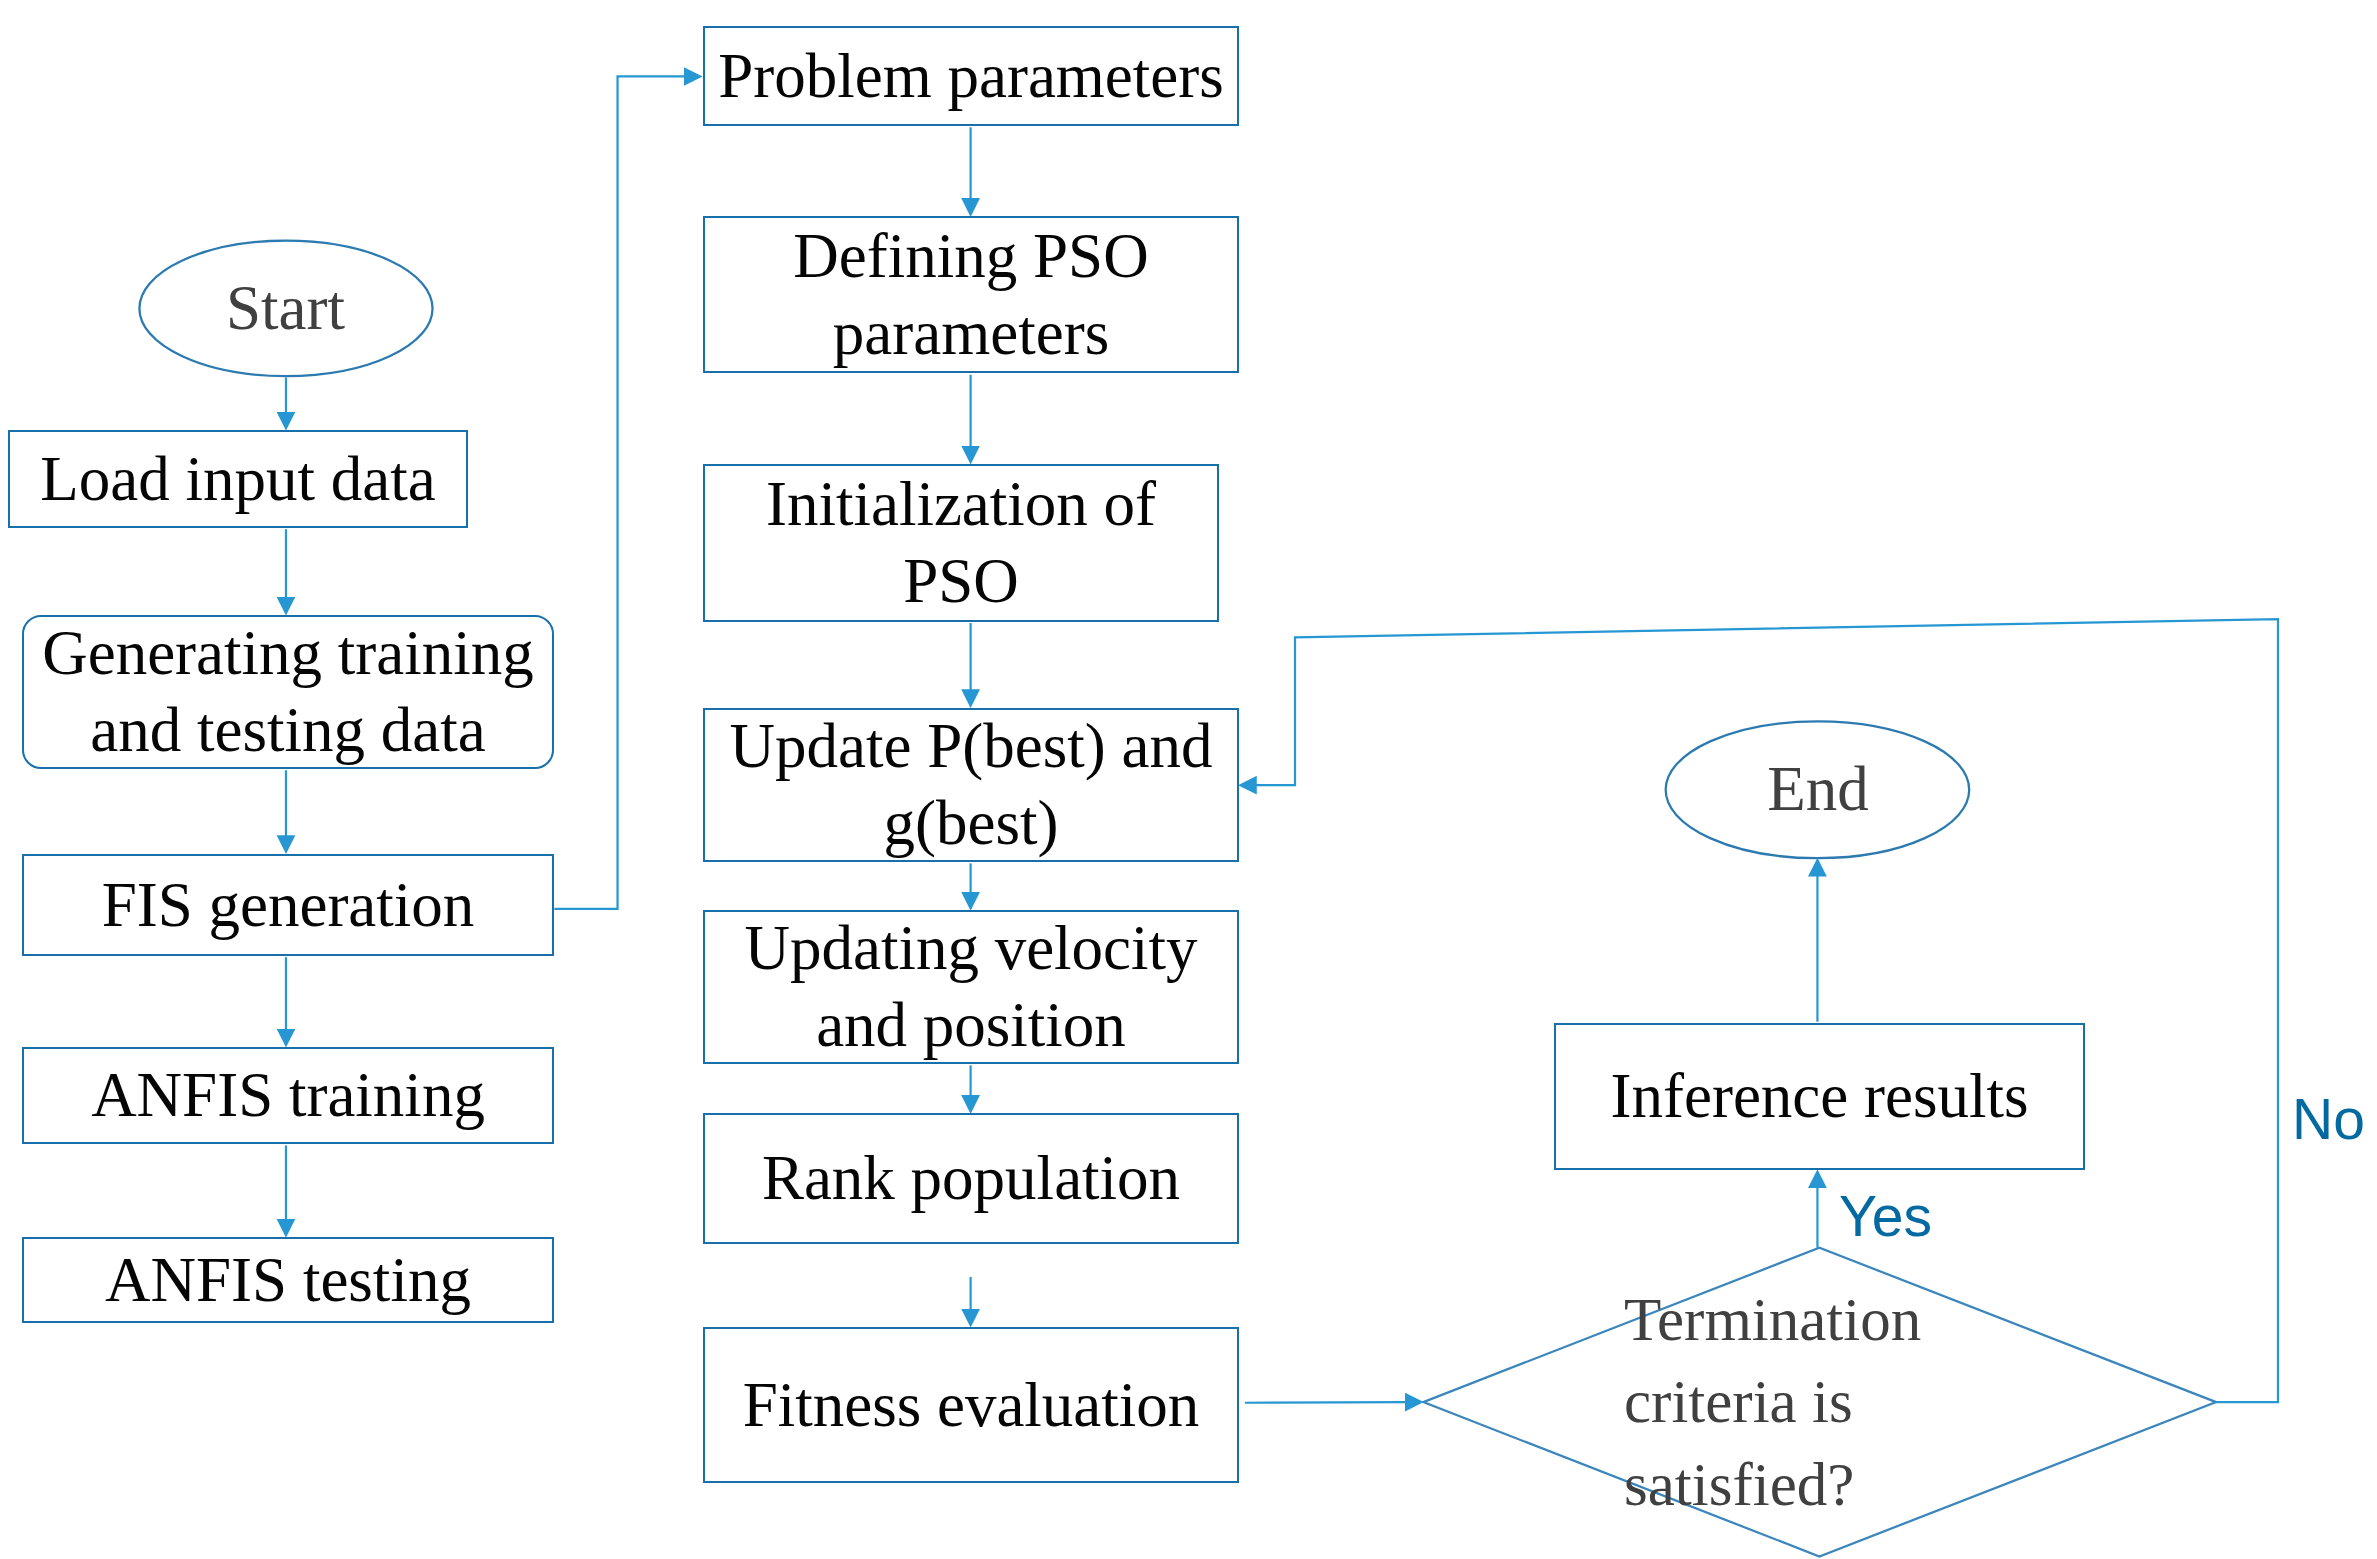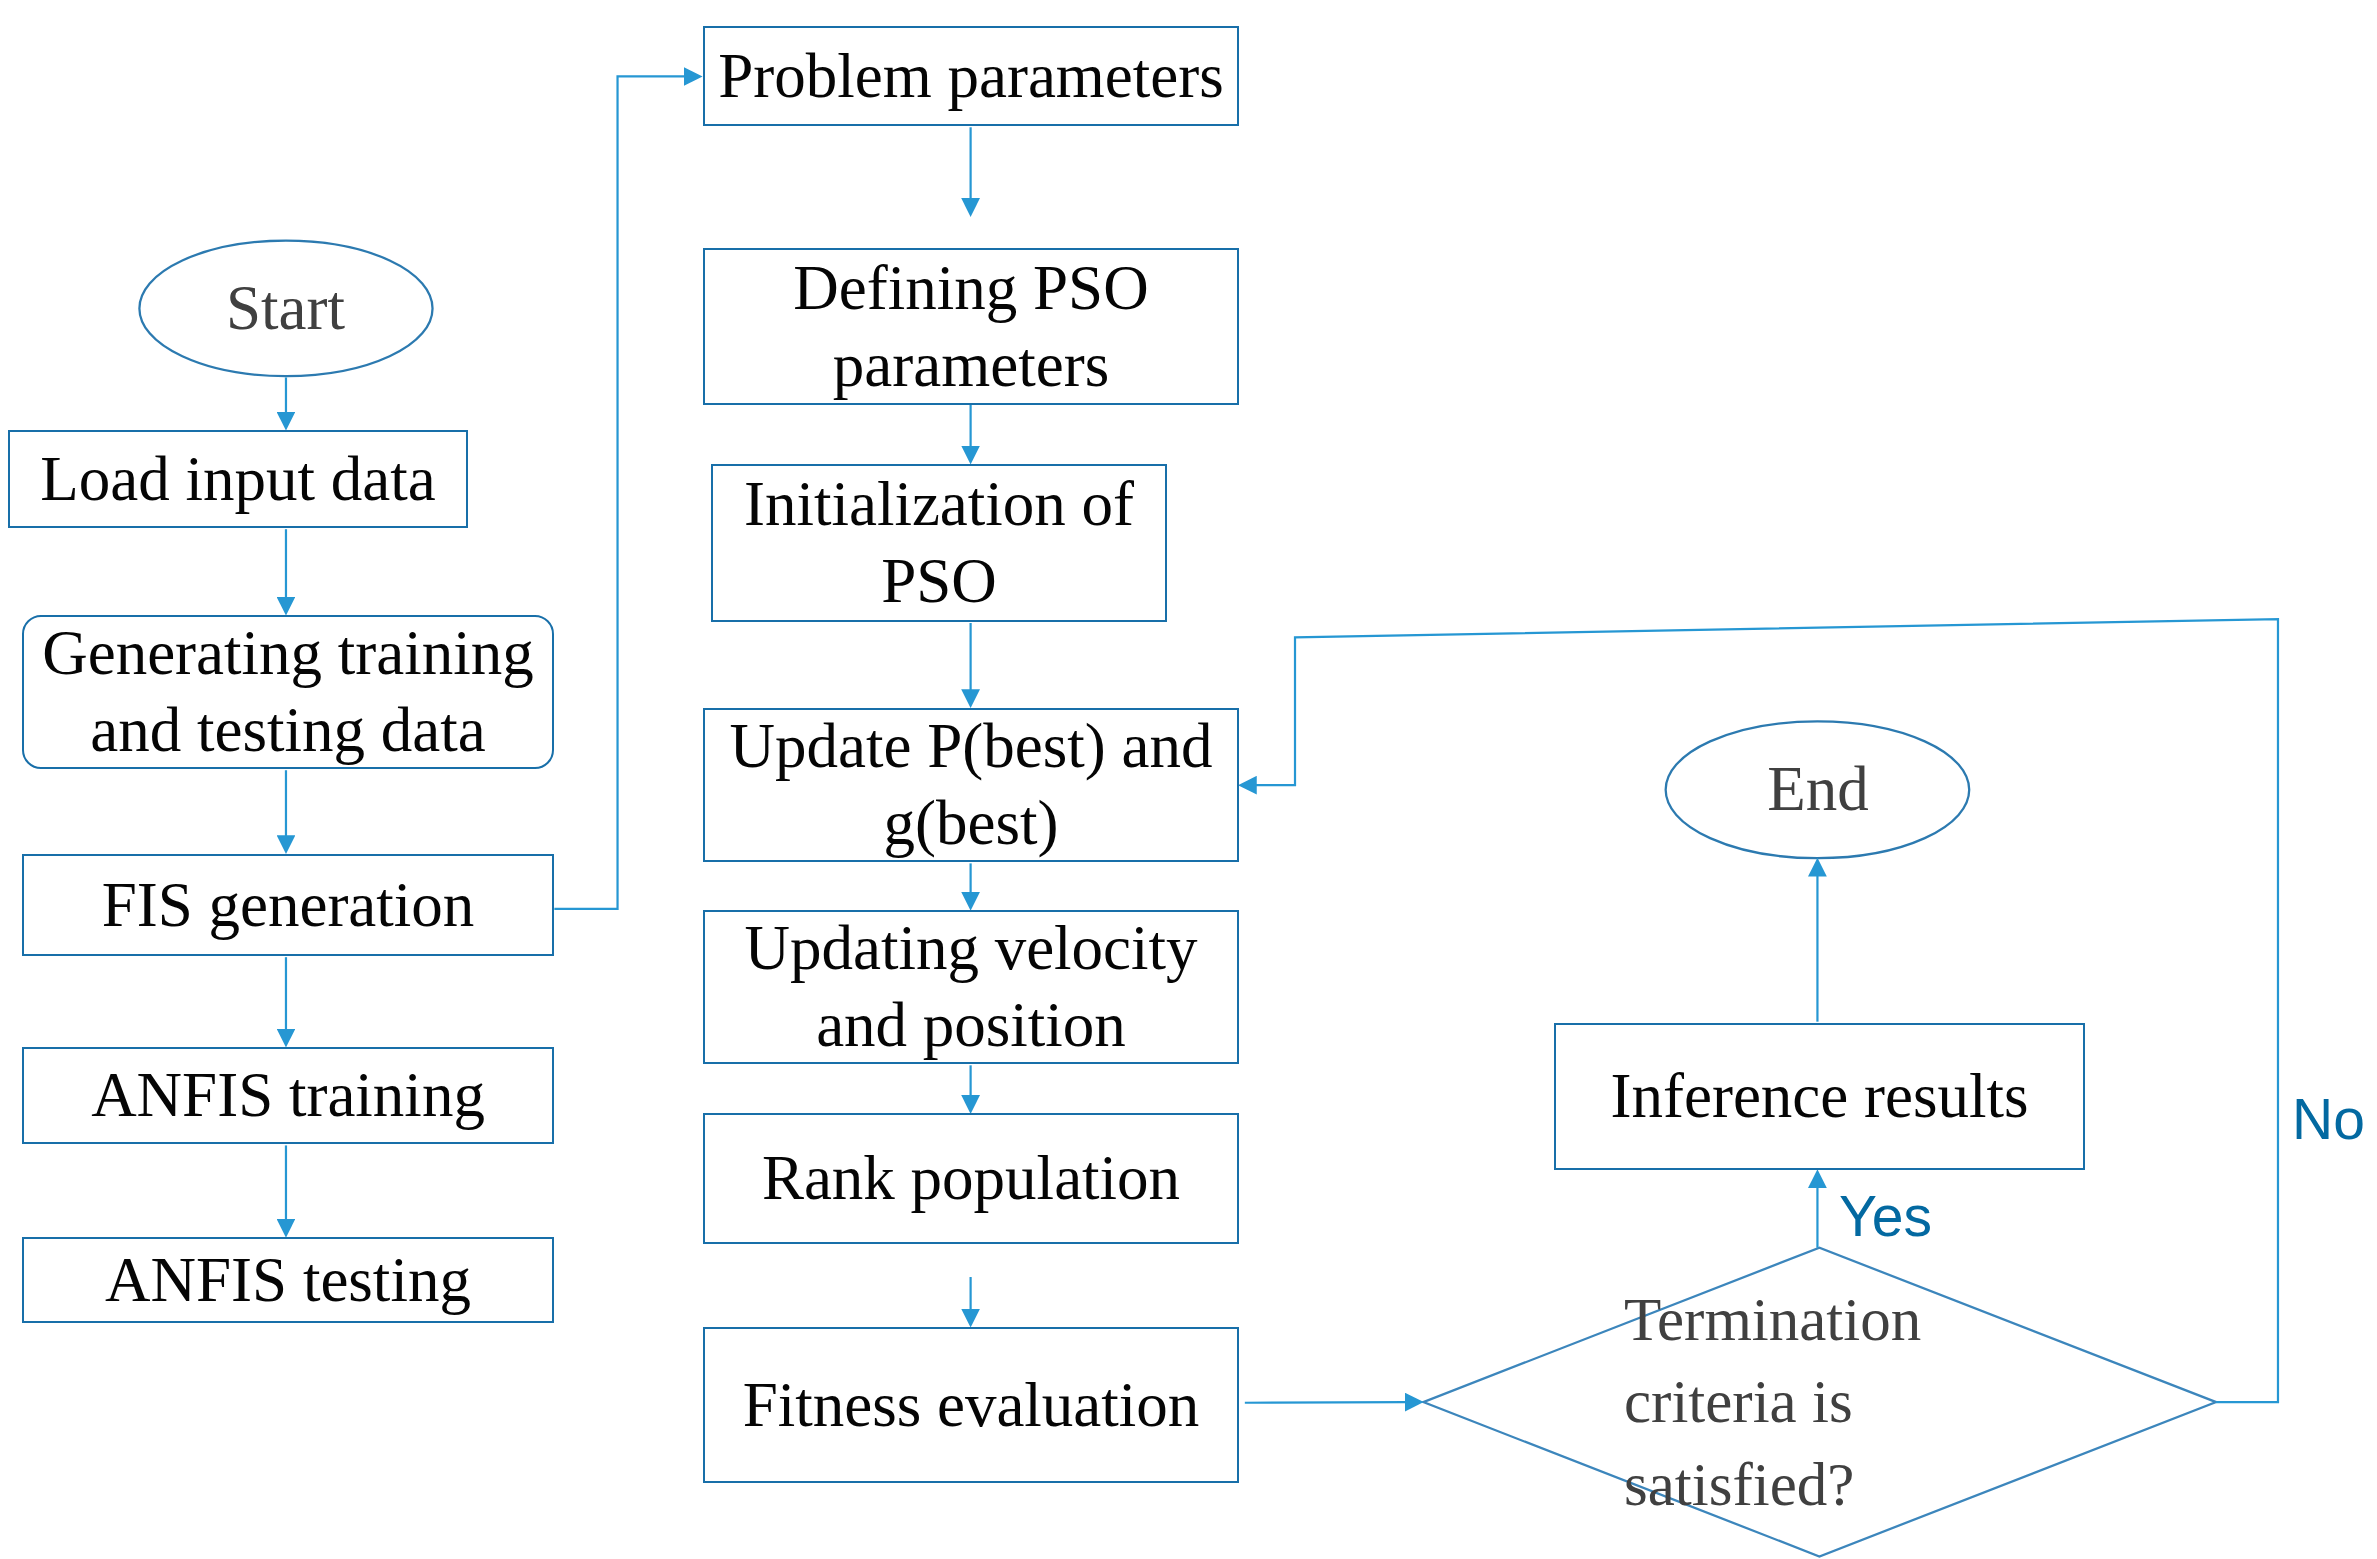--- a/index.html
+++ b/index.html
@@ -101,23 +101,23 @@
   <div class="node-box" style="left:22px; top:615px; width:532px; height:154px;border-radius:19px;">Generating training and testing data</div>
 
   <div class="node-box" style="left:22px; top:854px; width:532px; height:102px;">FIS generation</div>
 
   <div class="node-box" style="left:22px; top:1047px; width:532px; height:97px;">ANFIS training</div>
 
   <div class="node-box" style="left:22px; top:1237px; width:532px; height:86px;text-align:right;">ANFIS testing</div>
 
   <div class="node-box" style="left:703px; top:26px; width:536px; height:100px;">Problem parameters</div>
 
-  <div class="node-box" style="left:703px; top:216px; width:536px; height:157px;margin-top:32px;">Defining PSO parameters</div>
+  <div class="node-box" style="left:703px; top:216px; width:536px; height:157px;">Defining PSO parameters</div>
 
-  <div class="node-box" style="left:703px; top:464px; width:456px; height:158px;margin-left:8px;">Initialization of PSO</div>
+  <div class="node-box" style="left:703px; top:464px; width:516px; height:158px;">Initialization of PSO</div>
 
   <div class="node-box" style="left:703px; top:708px; width:536px; height:154px;">Update P(best) and g(best)</div>
 
   <div class="node-box" style="left:703px; top:910px; width:536px; height:154px;">Updating velocity and position</div>
 
   <div class="node-box" style="left:703px; top:1113px; width:536px; height:131px;">Rank population</div>
 
   <div class="node-box" style="left:703px; top:1327px; width:536px; height:156px;">Fitness evaluation</div>
 
   <div class="node-box" style="left:1554px; top:1023px; width:531px; height:147px;">Inference results</div>

